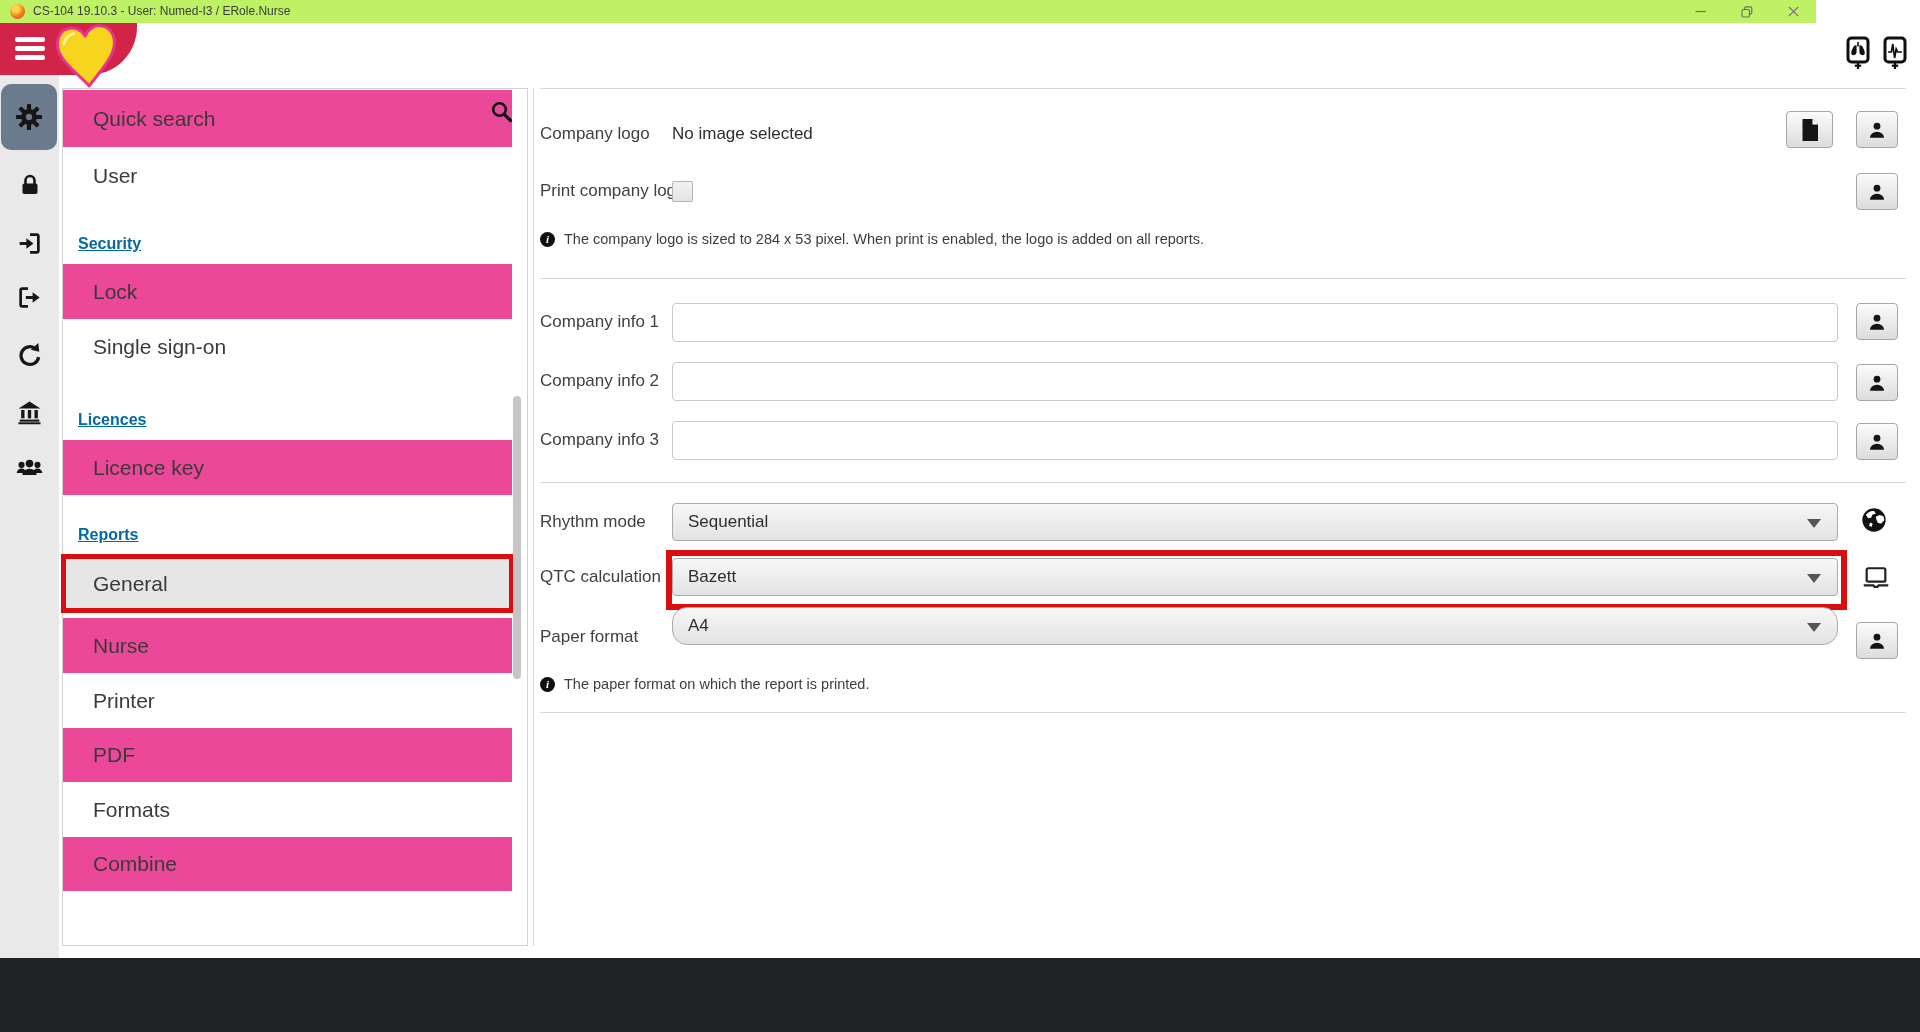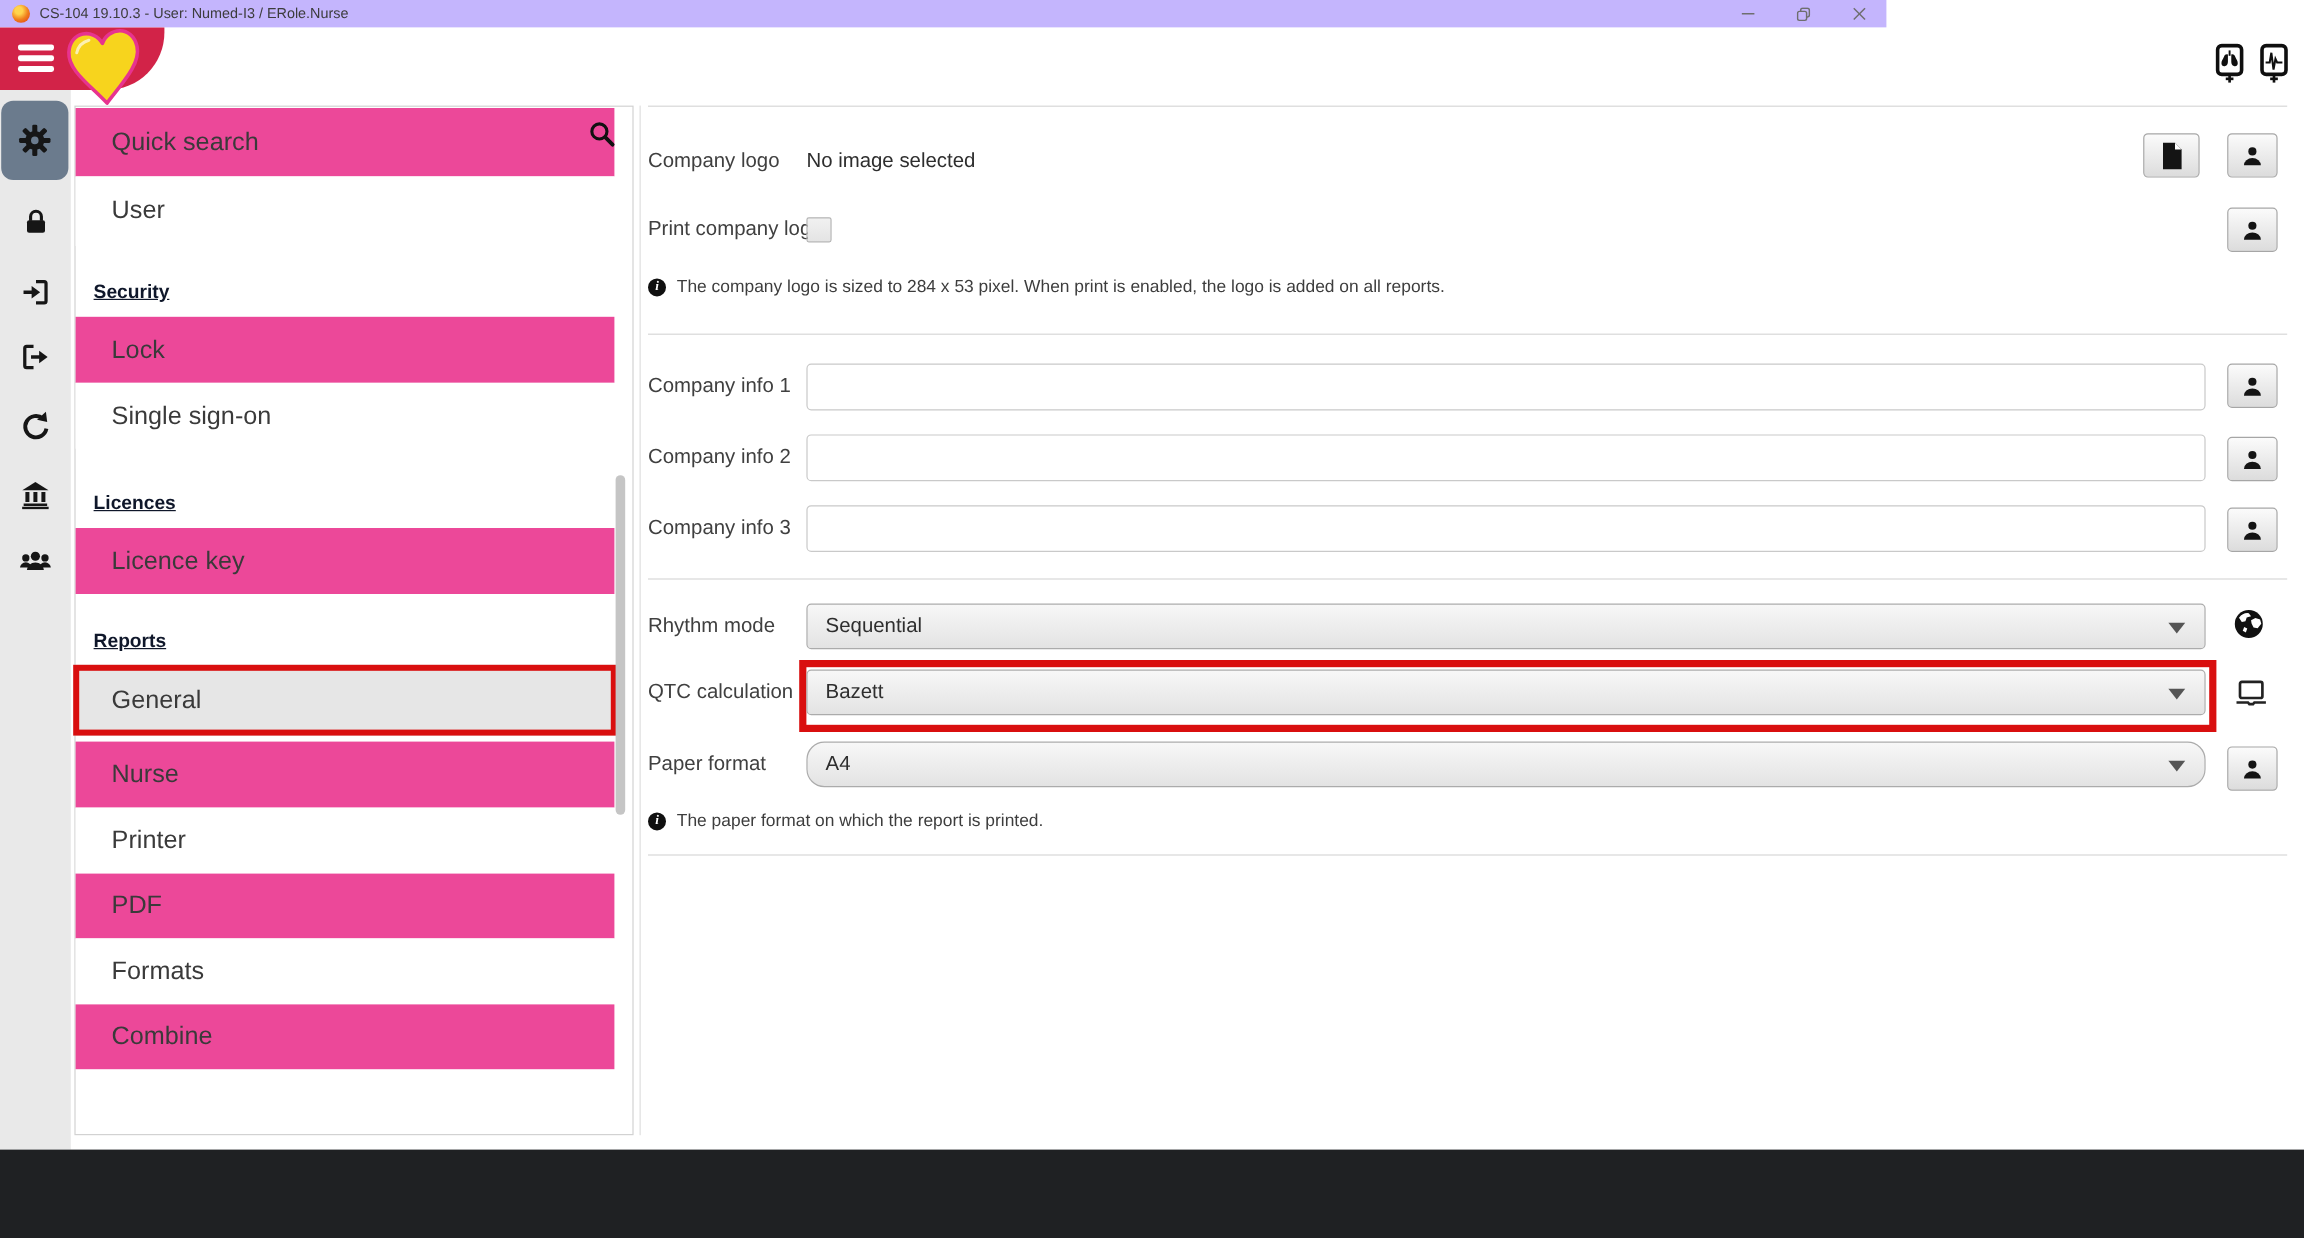--- a/index.html
+++ b/index.html
@@ -7,22 +7,22 @@
   body {
     position: relative;
     font-family: "Liberation Sans", sans-serif;
     background: #ffffff;
     overflow: hidden;
     color: #3a3a3a;
   }
 
   
   .titlebar {
-    position: absolute; left: 0; top: 0; width: 1572px; height: 23px;
-    background: #c4b5fd;
+    position: absolute; left: 0; top: 0; width: 1816px; height: 23px;
+    background: #bef264;
   }
   .app-icon {
     position: absolute; left: 10px; top: 4px; width: 15px; height: 15px;
     border-radius: 50%;
     background: radial-gradient(circle at 38% 32%, #ffd44d 0 22%, #f07f1d 55%, #d93414 100%);
   }
   .title-text {
     position: absolute; left: 33px; top: 4px; font-size: 12px; color: #3c3c3c;
     white-space: nowrap;
   }
@@ -54,21 +54,21 @@
 
   
   .nav { position: absolute; left: 62px; top: 88px; width: 466px; height: 858px; background: #fff; border: 1px solid #d2d2d2; }
   .vline { position: absolute; left: 533px; top: 88px; width: 1px; height: 858px; background: #dadada; }
   .nrow {
     position: absolute; left: 0; width: 449px; height: 55px;
     display: flex; align-items: center; padding-left: 30px;
     font-size: 21px; color: #3a3a3a; cursor: pointer; background: #fff;
   }
   .nrow.gray { background: #ec4899; }
-  .nhead { position: absolute; left: 15px; font-size: 16px; font-weight: 700; text-decoration: underline; color: #0f172a; }
+  .nhead { position: absolute; left: 15px; font-size: 16px; font-weight: 700; text-decoration: underline; color: #0369a1; }
   .sel-box {
     position: absolute; left: -2px; top: 465px; width: 453px; height: 59px;
     border: 5px solid #d90f0f; background: #e6e6e6;
     display: flex; align-items: center; padding-left: 27px;
     font-size: 21px; color: #3a3a3a; cursor: pointer;
   }
   .scroll-thumb { position: absolute; left: 450px; top: 307px; width: 8px; height: 283px; background: #c5c5c5; border-radius: 4px; cursor: pointer; }
   .search-ic { position: absolute; right: 13px; top: 11px; cursor: pointer; }
 
   
@@ -381,21 +381,21 @@
     <span class="caret"></span>
   </div>
   <div class="plain-ic" style="left:1328px; top:488px;">
     <svg width="28" height="28" viewBox="0 0 24 24">
       <rect x="4" y="4.5" width="16" height="11.5" rx="1.3" fill="#fff" stroke="#222" stroke-width="1.9"></rect>
       <path d="M1.5 19.2 h8.2 l1 1.2 h2.6 l1-1.2 h8.2" fill="none" stroke="#222" stroke-width="1.9"></path>
     </svg>
   </div>
 
   <div class="flabel" style="top:552px;">Paper format</div>
-  <div class="drop" style="top:543px;border-radius:15px;">
+  <div class="drop" style="top:532px;border-radius:15px;">
     <span>A4</span>
     <span class="caret"></span>
   </div>
   <div class="pbtn" style="top:547px;">
     <svg width="22" height="22" viewBox="0 0 24 24" fill="#141414">
       <circle cx="12" cy="7.8" r="3.7"></circle>
         <path d="M4.3 20.5 a7.7 6.6 0 0 1 15.4 0 Z"></path>
     </svg>
   </div>
 

